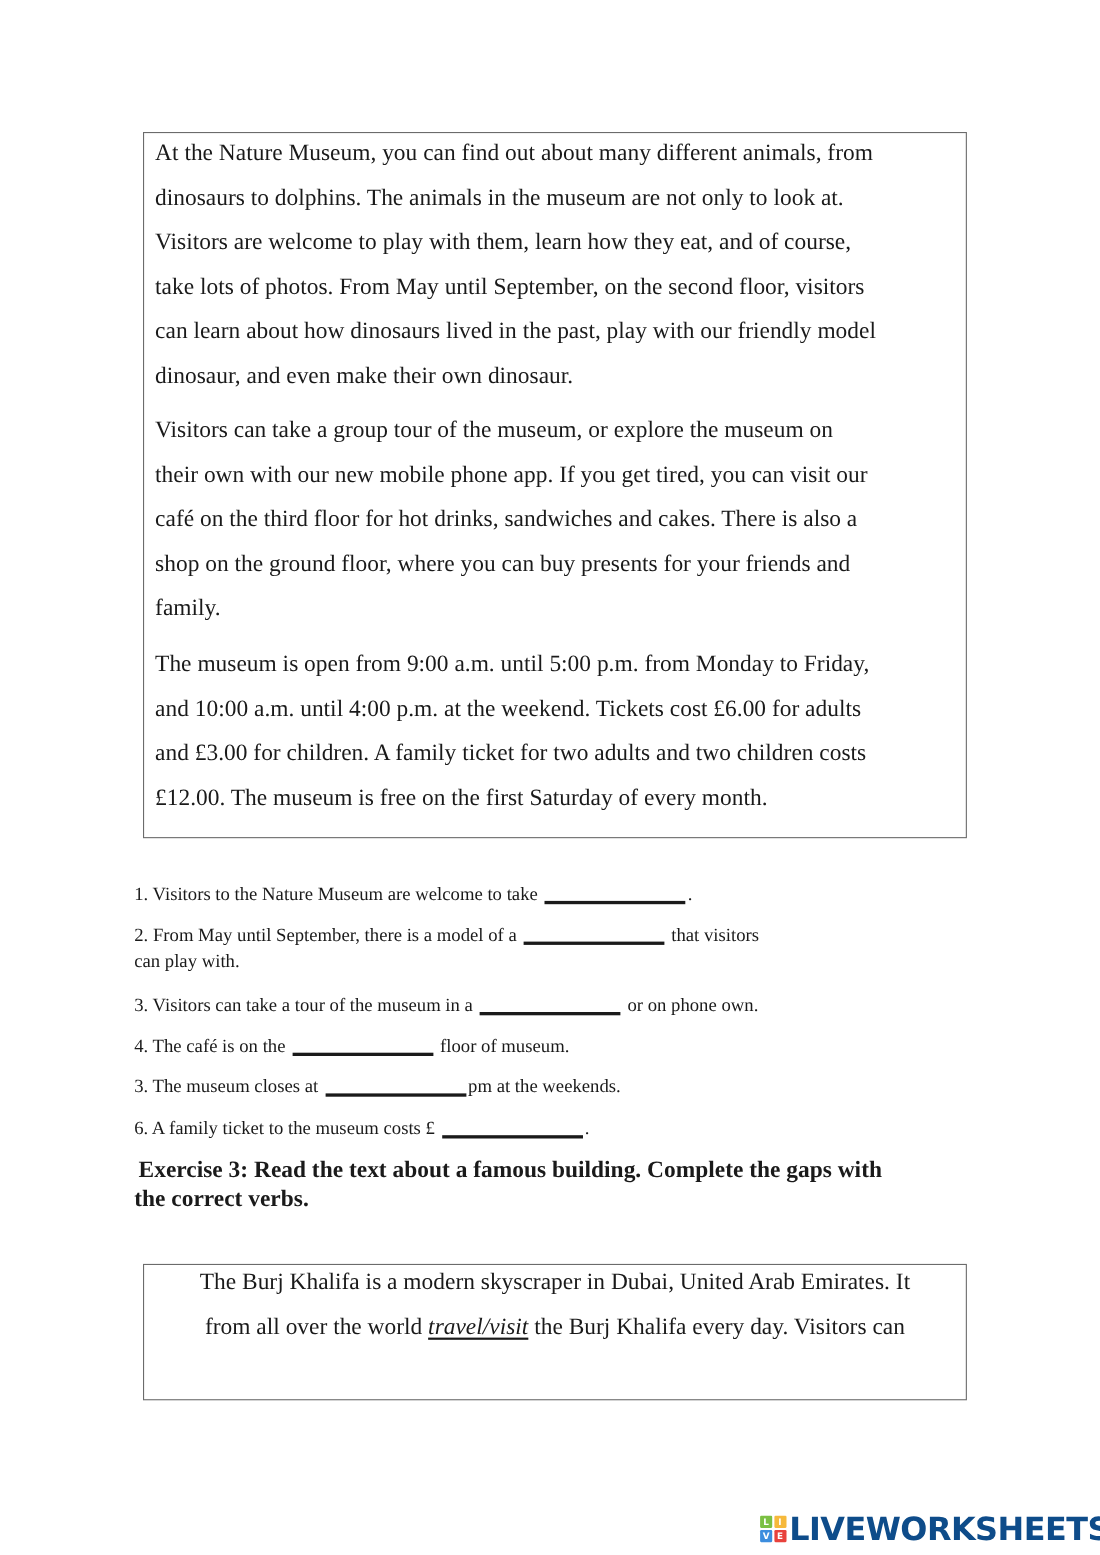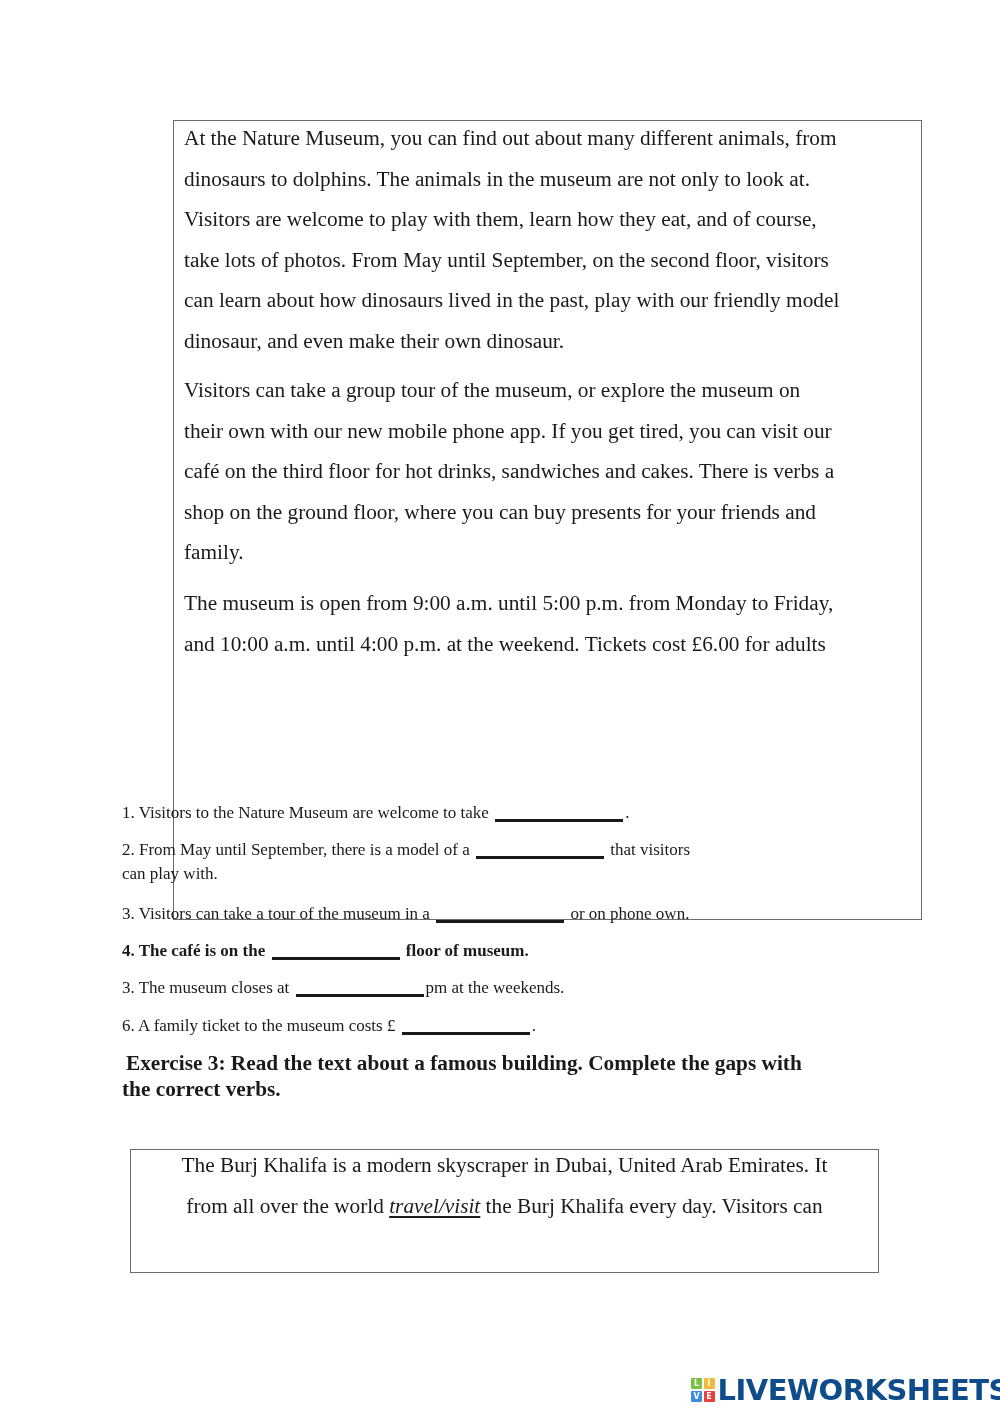--- a/index.html
+++ b/index.html
@@ -6,21 +6,21 @@
   body {
     width: 1000px; height: 1414px; position: relative; overflow: hidden;
     font-family: "Liberation Serif", "DejaVu Serif", serif;
     color: #1a1a1a;
   }
   .box {
     position: absolute;
     border: 1.5px solid #6b6b6b;
     box-sizing: border-box;
   }
-  #box1 { left: 130px; top: 120px; width: 749px; height: 800px; margin-left: 43px; }
+  #box1 { left: 130px; top: 120px; width: 749px; height: 642px; }
   #box2 { left: 130px; top: 1149px; width: 749px; height: 124px; }
   .para {
     position: absolute; left: 10px; right: 10px;
     font-size: 21.3px; line-height: 40.5px;
     white-space: nowrap;
   }
   .para .ln { display: block; }
   #p1 { top: -3px; }
   #p2 { top: 249px; }
   #p3 { top: 462px; }
@@ -68,41 +68,43 @@
     <span class="ln">At the Nature Museum, you can find out about many different animals, from</span>
     <span class="ln">dinosaurs to dolphins. The animals in the museum are not only to look at.</span>
     <span class="ln">Visitors are welcome to play with them, learn how they eat, and of course,</span>
     <span class="ln">take lots of photos. From May until September, on the second floor, visitors</span>
     <span class="ln">can learn about how dinosaurs lived in the past, play with our friendly model</span>
     <span class="ln">dinosaur, and even make their own dinosaur.</span>
   </div>
   <div class="para" id="p2">
     <span class="ln">Visitors can take a group tour of the museum, or explore the museum on</span>
     <span class="ln">their own with our new mobile phone app. If you get tired, you can visit our</span>
-    <span class="ln">café on the third floor for hot drinks, sandwiches and cakes. There is verbs a</span>
+    <span class="ln">café on the third floor for hot drinks, sandwiches and cakes. There is also a</span>
     <span class="ln">shop on the ground floor, where you can buy presents for your friends and</span>
     <span class="ln">family.</span>
   </div>
   <div class="para" id="p3">
     <span class="ln">The museum is open from 9:00 a.m. until 5:00 p.m. from Monday to Friday,</span>
     <span class="ln">and 10:00 a.m. until 4:00 p.m. at the weekend. Tickets cost £6.00 for adults</span>
+    <span class="ln">and £3.00 for children. A family ticket for two adults and two children costs</span>
+    <span class="ln">£12.00. The museum is free on the first Saturday of every month.</span>
   </div>
 </div>
 
 <div class="q" style="top:801px;">
   <span>1. Visitors to the Nature Museum are welcome to take </span><span class="blank"></span><span>.</span>
 </div>
 <div class="q" style="top:838px;">
   <span>2. From May until September, there is a model of a </span><span class="blank"></span><span> that visitors</span><br>
   <span>can play with.</span>
 </div>
 <div class="q" style="top:902px;">
   <span>3. Visitors can take a tour of the museum in a </span><span class="blank"></span><span> or on phone own.</span>
 </div>
-<div class="q" style="top:939px;font-weight:bold;">
+<div class="q" style="top:939px;">
   <span>4. The café is on the </span><span class="blank"></span><span> floor of museum.</span>
 </div>
 <div class="q" style="top:976px;">
   <span>3. The museum closes at </span><span class="blank"></span><span>pm at the weekends.</span>
 </div>
 <div class="q" style="top:1014px;">
   <span>6. A family ticket to the museum costs £ </span><span class="blank"></span><span>.</span>
 </div>
 
 <div id="ex3-title">

